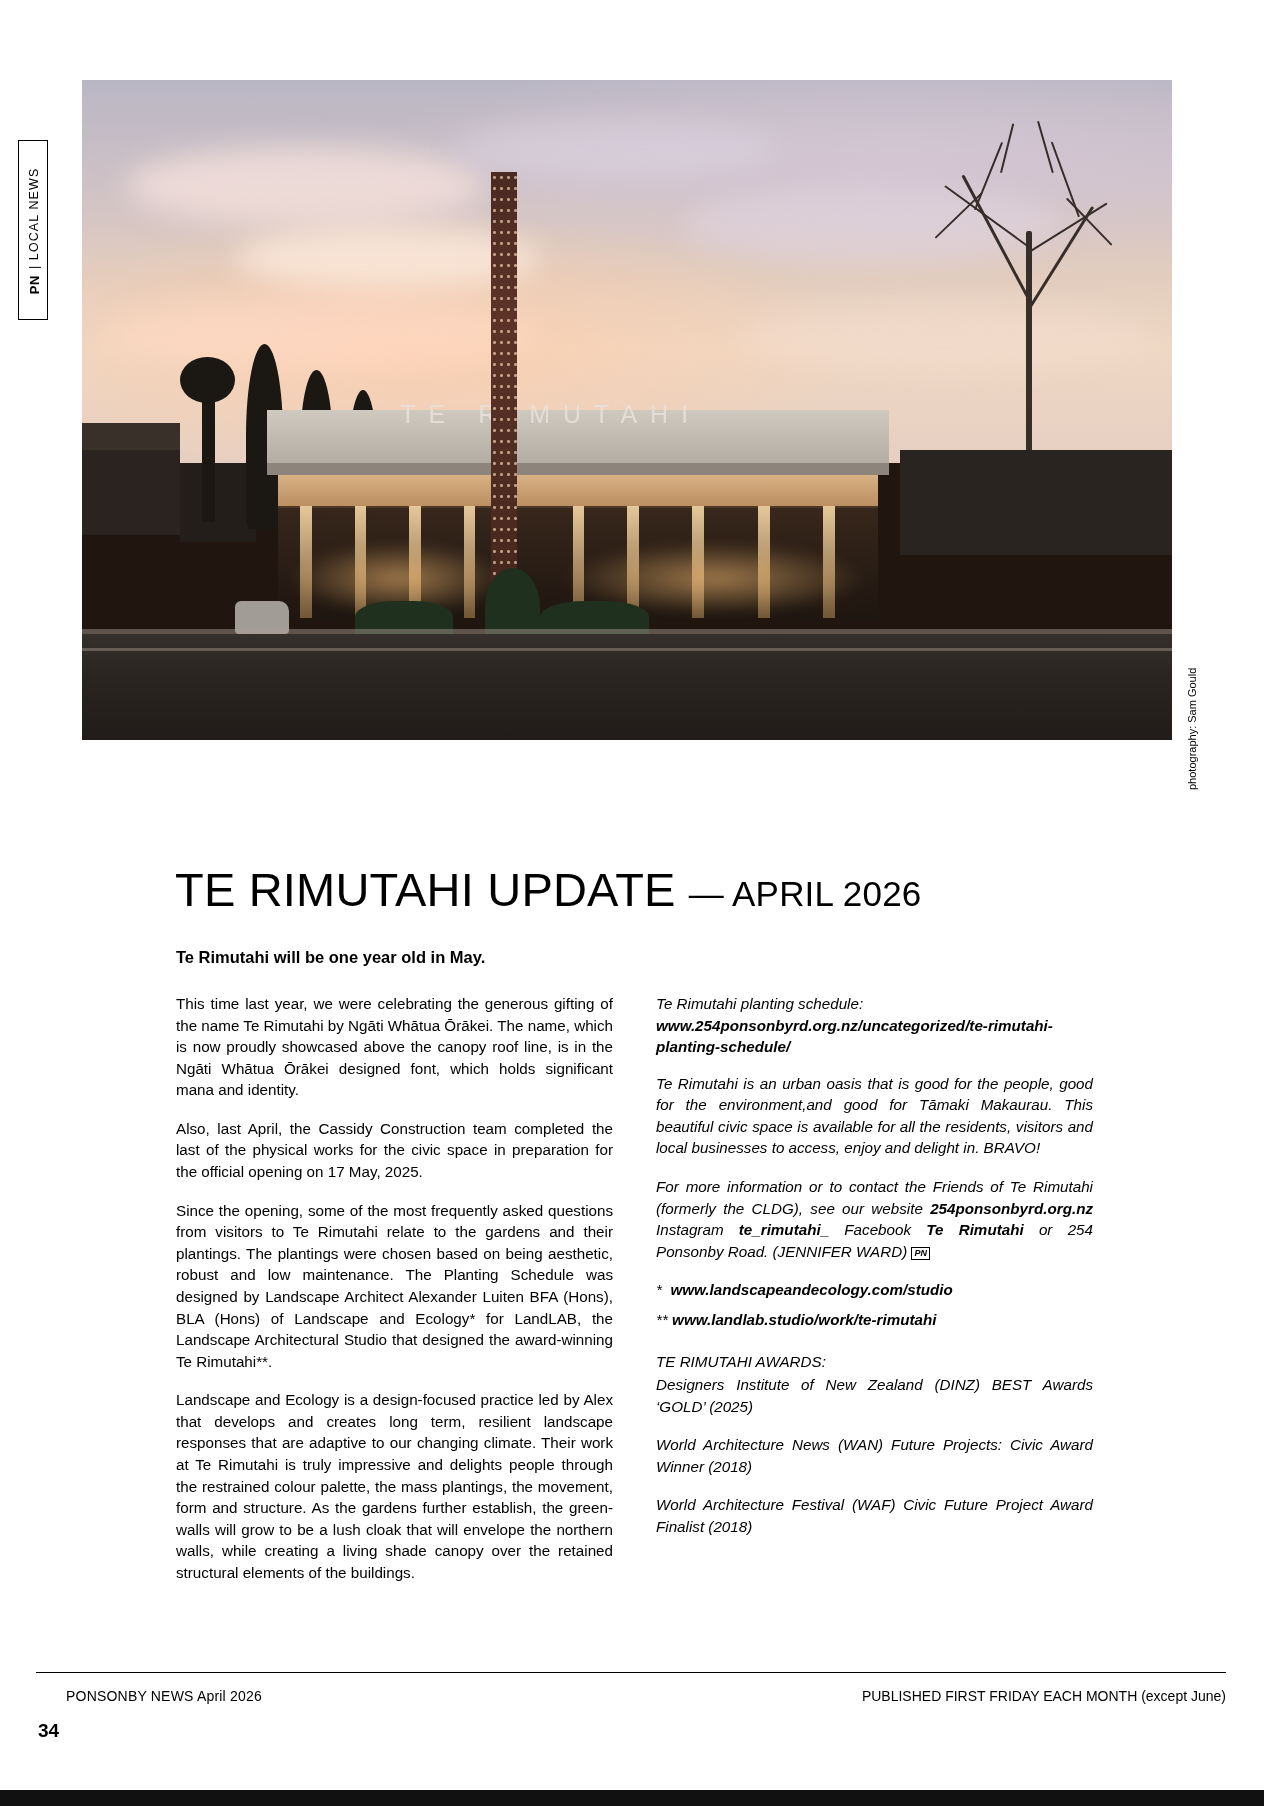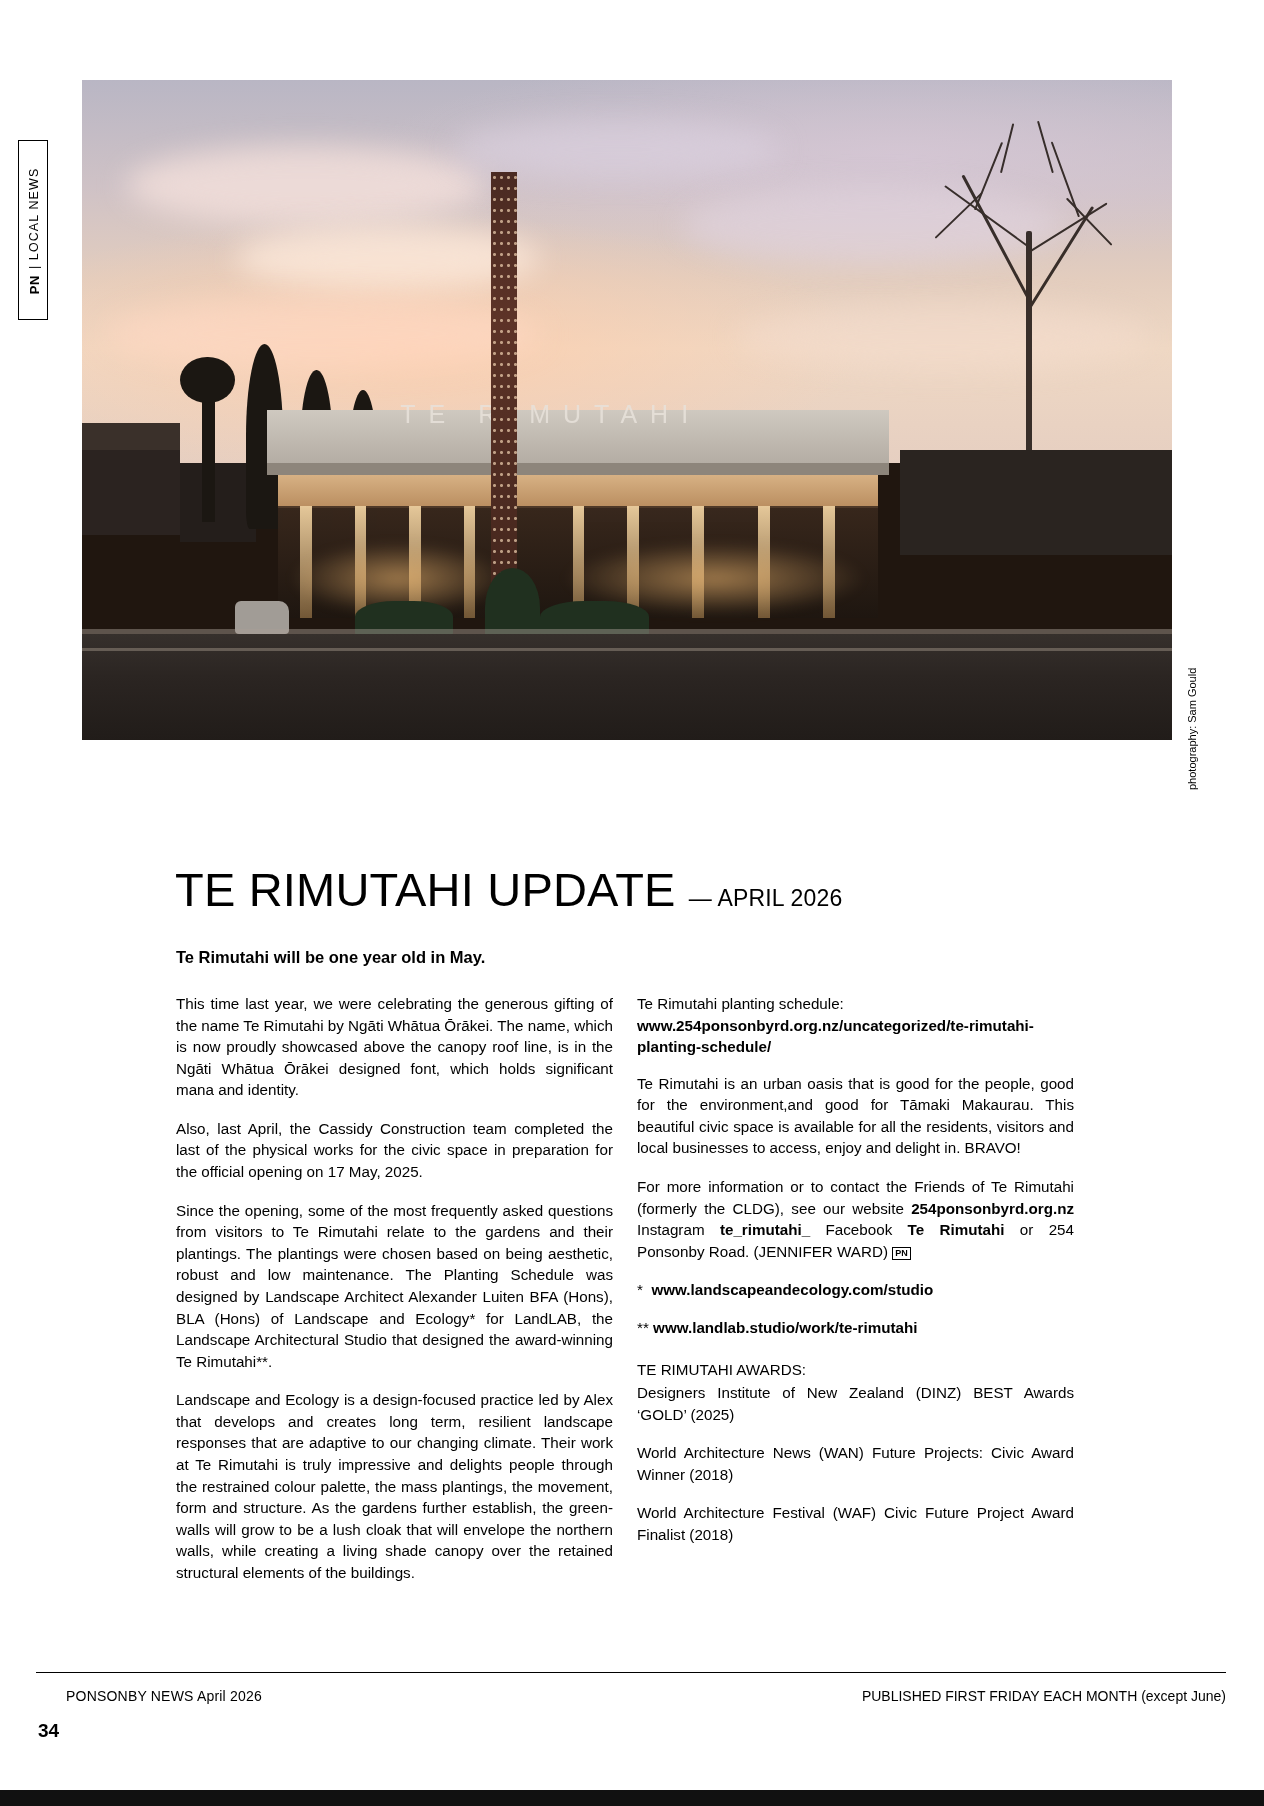--- a/index.html
+++ b/index.html
@@ -258,21 +258,21 @@
   .headline {
     position: absolute;
     left: 175px;
     top: 862px;
     font-size: 47px;
     font-weight: 400;
     letter-spacing: 0.2px;
     white-space: nowrap;
   }
   .headline .sub {
-    font-size: 23px;
+    font-size: 35px;
     letter-spacing: 0.2px;
   }
 
   .standfirst {
     position: absolute;
     left: 176px;
     top: 948px;
     font-size: 16.5px;
     font-weight: bold;
   }
@@ -282,26 +282,27 @@
     position: absolute;
     left: 176px;
     top: 993px;
     width: 437px;
     font-size: 15.2px;
     line-height: 1.42;
     text-align: justify;
   }
   .col-right {
     position: absolute;
-    left: 637px;
+    left: 656px;
     top: 993px;
     width: 437px;
     font-size: 15.2px;
     line-height: 1.42;
     text-align: justify;
+    font-style: italic;
   }
   .col-left p, .col-right p { margin: 0 0 17px 0; }
   .col-right p.tight { margin-bottom: 15px; }
   b, strong { font-weight: bold; }
 
   .pn-inline {
     display: inline-block;
     border: 1px solid #000;
     font-size: 9px;
     font-weight: bold;
@@ -468,21 +469,21 @@
       <b>www.254ponsonbyrd.org.nz/uncategorized/te-rimutahi-planting-schedule/</b>
     </p>
 
     <p>Te Rimutahi is an urban oasis that is good for the people, good for the environment,and good for Tāmaki Makaurau. This beautiful civic space is available for all the residents, visitors and local businesses to access, enjoy and delight in. BRAVO!</p>
 
     <p style="">
       <span>For more information or to contact the Friends of Te Rimutahi (formerly the CLDG), see our website </span><b>254ponsonbyrd.org.nz</b><span> Instagram </span><b>te_rimutahi_</b><span> Facebook </span><b>Te Rimutahi</b><span> or 254 Ponsonby Road. (JENNIFER WARD)</span>
       <span class="pn-inline">PN</span>
     </p>
 
-    <p class="awards-line" style="margin-bottom:16px;">
+    <p class="awards-line" style="margin-bottom:8px;">
       <span>*</span>&nbsp;&nbsp;<b>www.landscapeandecology.com/studio</b>
     </p>
     <p class="awards-line" style="margin-bottom:20px;">
       <span>**</span>&nbsp;<b>www.landlab.studio/work/te-rimutahi</b>
     </p>
 
     <p style="margin-bottom:2px; text-align:left;">TE RIMUTAHI AWARDS:</p>
     <p>Designers Institute of New Zealand (DINZ) BEST Awards ‘GOLD’ (2025)</p>
     <p>World Architecture News (WAN) Future Projects: Civic Award Winner (2018)</p>
     <p>World Architecture Festival (WAF) Civic Future Project Award Finalist (2018)</p>

